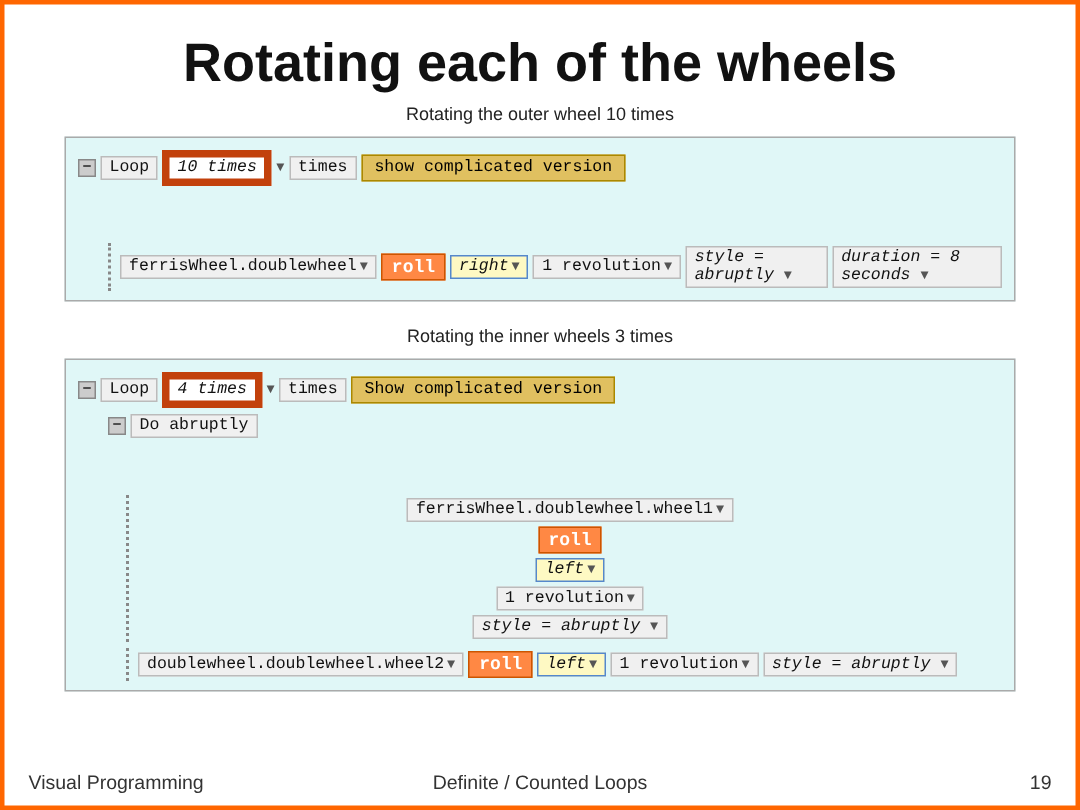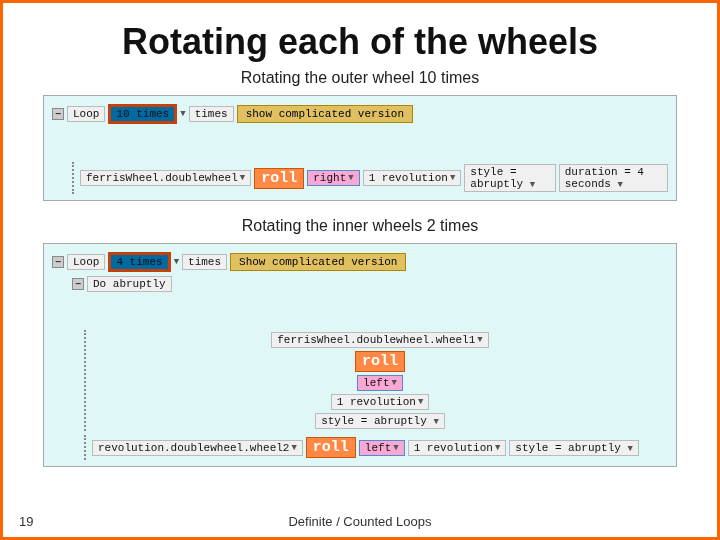--- a/index.html
+++ b/index.html
@@ -20,21 +20,21 @@
       padding: 18px 0 6px 0;
       color: #111;
     }
 
     .section {
       margin: 0 40px 10px 40px;
     }
 
     .section-subtitle {
       text-align: center;
-      font-size: 16px;
+      font-size: 12px;
       color: #222;
       margin-bottom: 8px;
     }
 
     .code-block {
       background: #e0f7f7;
       border: 1px solid #aaa;
       padding: 6px 8px;
       font-size: 11px;
       font-family: 'Courier New', monospace;
@@ -71,27 +71,29 @@
       border: 1px solid #bbb;
       padding: 1px 5px;
       font-size: 11px;
       white-space: nowrap;
       display: inline-flex;
       align-items: center;
       gap: 2px;
     }
 
     .token-highlight {
-      background: #0369a1;
-      border: 3px solid #c2410c;
+      background: #ffffff;
+      border: 5px solid #c2410c;
+      font-style: italic;
     }
 
     .token-blue {
-      background: #f9a8d4;
+      background: #fef9c3;
       border: 1px solid #5588cc;
+      font-style: italic;
     }
 
     .btn-show {
       background: #e0c060;
       border: 1px solid #aa8800;
       padding: 2px 8px;
       font-size: 11px;
       font-family: 'Courier New', monospace;
       cursor: pointer;
       white-space: nowrap;
@@ -99,26 +101,27 @@
 
     .dropdown-arrow {
       font-size: 9px;
       color: #555;
     }
 
     .roll-btn {
       background: #ff8844;
       border: 1px solid #cc5500;
       padding: 1px 6px;
-      font-size: 15px;
+      font-size: 12px;
       color: white;
       font-weight: bold;
     }
 
     .italic-token {
+      font-style: italic;
       background: #f0f0f0;
       border: 1px solid #bbb;
       padding: 1px 5px;
       font-size: 11px;
     }
 
     .footer {
       position: absolute;
       bottom: 8px;
       left: 0;
@@ -184,29 +187,29 @@
       </span>
       <span class="token">
         <span>1 revolution</span>
         <span class="dropdown-arrow">▼</span>
       </span>
       <span class="italic-token">
         <span>style = abruptly</span>
         <span class="dropdown-arrow">▼</span>
       </span>
       <span class="italic-token">
-        <span>duration = 4 seconds</span>
+        <span>duration = 8 seconds</span>
         <span class="dropdown-arrow">▼</span>
       </span>
     </div>
   </div>
 </div>
 
 <div class="section" style="margin-top: 16px;">
-  <div class="section-subtitle">Rotating the inner wheels 2 times</div>
+  <div class="section-subtitle">Rotating the inner wheels 3 times</div>
   <div class="code-block">
 
     <div class="code-row">
       <span class="minus-icon">−</span>
       <span class="token">Loop</span>
       <span class="token token-highlight">4 times</span>
       <span class="dropdown-arrow">▼</span>
       <span class="token">times</span>
       <button class="btn-show">Show complicated version</button>
     </div>
@@ -231,36 +234,37 @@
         <span class="dropdown-arrow">▼</span>
       </span>
       <span class="italic-token">
         <span>style = abruptly</span>
         <span class="dropdown-arrow">▼</span>
       </span>
     </div>
 
     <div class="code-row indented dotted-left" style="margin-left: 32px; margin-top: 4px;">
       <span class="token">
-        <span>revolution.doublewheel.wheel2</span>
+        <span>doublewheel.doublewheel.wheel2</span>
         <span class="dropdown-arrow">▼</span>
       </span>
       <span class="roll-btn token">roll</span>
       <span class="token token-blue">
         <span>left</span>
         <span class="dropdown-arrow">▼</span>
       </span>
       <span class="token">
         <span>1 revolution</span>
         <span class="dropdown-arrow">▼</span>
       </span>
       <span class="italic-token">
         <span>style = abruptly</span>
         <span class="dropdown-arrow">▼</span>
       </span>
     </div>
   </div>
 </div>
 
 <div class="footer">
+  <span>Visual Programming</span>
   <span>19</span>
 </div>
 <div class="footer-center">Definite / Counted Loops</div>
 
 </body></html>

